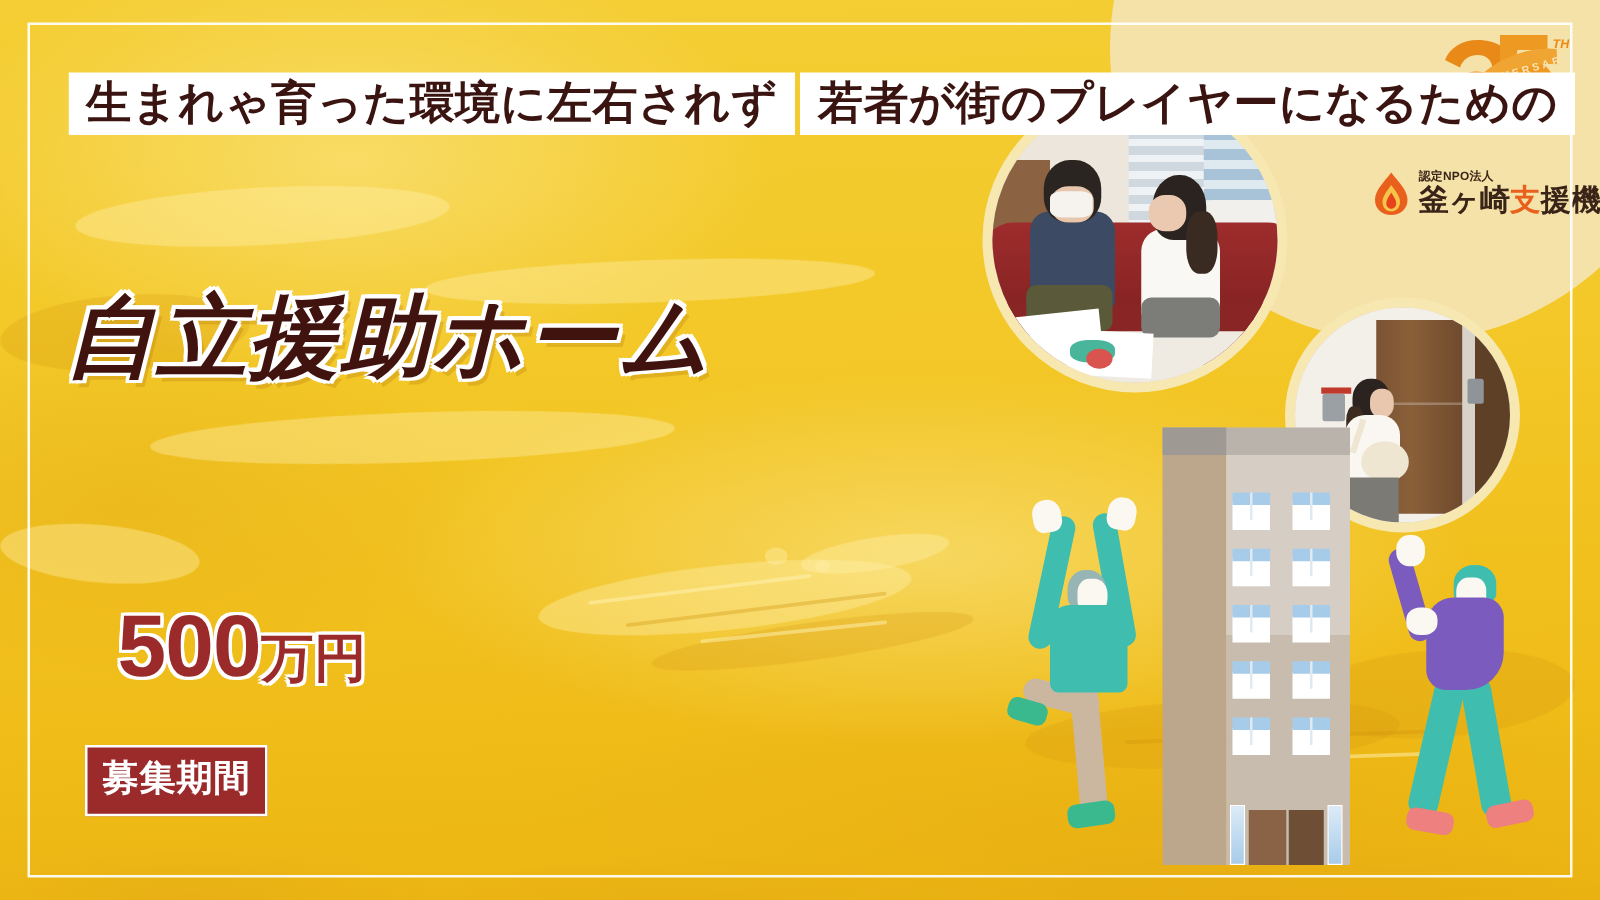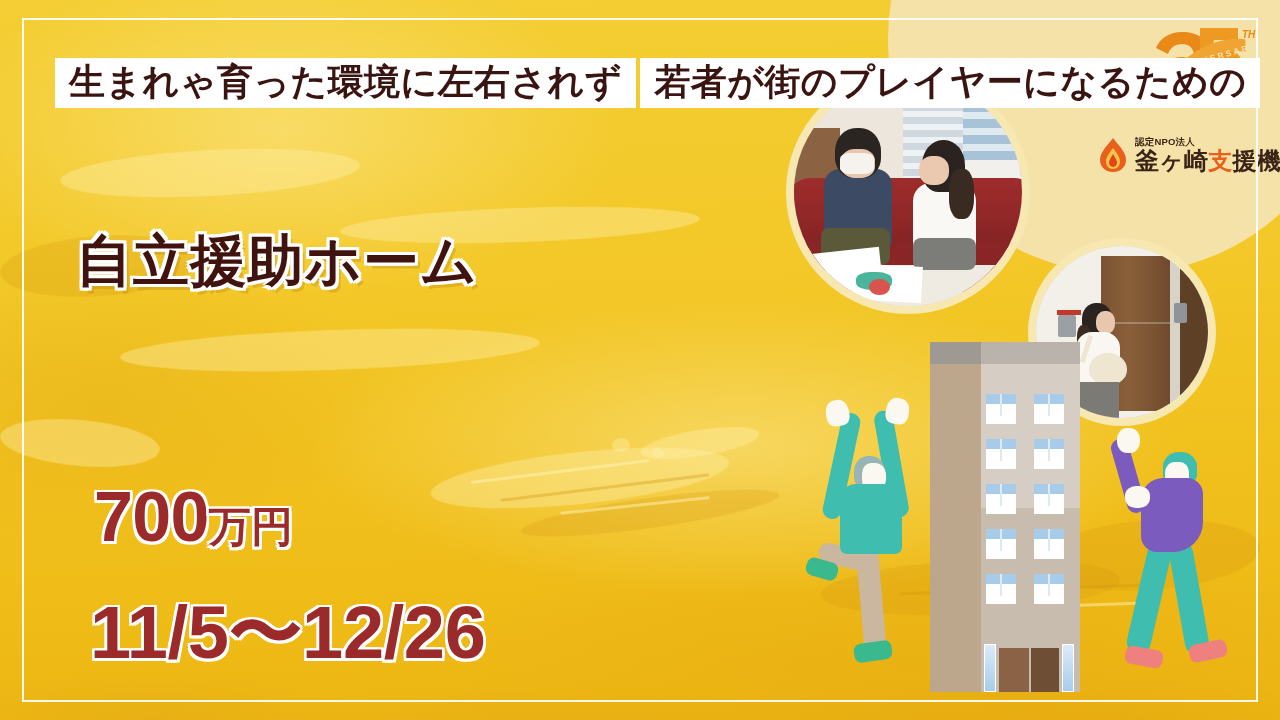--- a/index.html
+++ b/index.html
@@ -65,31 +65,32 @@
     line-height:1;
     display:inline-block;
     white-space:nowrap;
     text-align:right;
   }
   .kicker.k1 { font-size:36px; margin-bottom:12px; }
   .kicker.k2 { font-size:36px; }
 
   
   .title {
-    position:absolute; left:76px; top:226px;
+    position:absolute; left:52px; top:226px;
     color:#41130F;
     font-weight:900;
-    font-size:56px;
+    font-size:72px;
     line-height:1.24;
     letter-spacing:.02em;
     white-space:nowrap;
     text-shadow:
       -3px -3px 0 #fff, 3px -3px 0 #fff, -3px 3px 0 #fff, 3px 3px 0 #fff,
       0 -3px 0 #fff, 0 3px 0 #fff, -3px 0 0 #fff, 3px 0 0 #fff,
       5px 6px 0 rgba(180,120,10,.28);
+    font-style: italic;
   }
   .title .ln { display:block; }
   .title .ln2 { margin-top:8px; }
 
   
   .inforow { position:absolute; display:flex; align-items:center; }
   .inforow.goal { left:68px; top:482px; }
   .inforow.period { left:68px; top:596px; }
 
   .badge {
@@ -417,21 +418,21 @@
   <div class="kicker-wrap">
     <div class="kicker k1">生まれゃ育った環境に左右されず</div>
     <div class="kicker k2">若者が街のプレイヤーになるための</div>
   </div>
 
   <h1 class="title">
     <span class="ln ln1">自立援助ホーム</span>
   </h1>
 
   <div class="inforow goal">
-    <span class="value"><span class="big">700</span><span class="unit">万円</span></span>
+    <span class="value"><span class="big">500</span><span class="unit">万円</span></span>
   </div>
 
   <div class="inforow period">
-    <span class="value date">11/5〜12/26</span>
+    <span class="badge">募集期間</span>
   </div>
 
   <div class="frame"></div>
 </div>
 
 </body></html>

